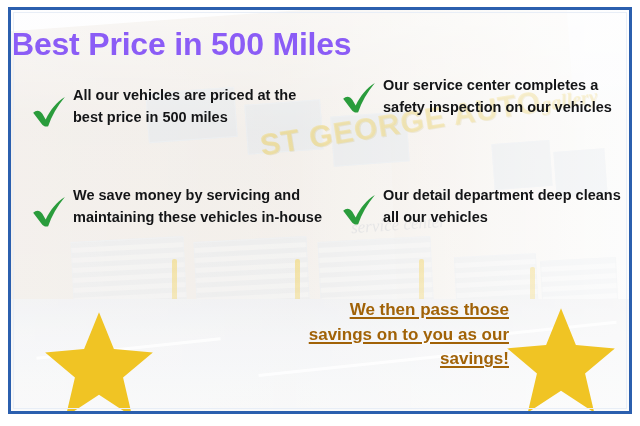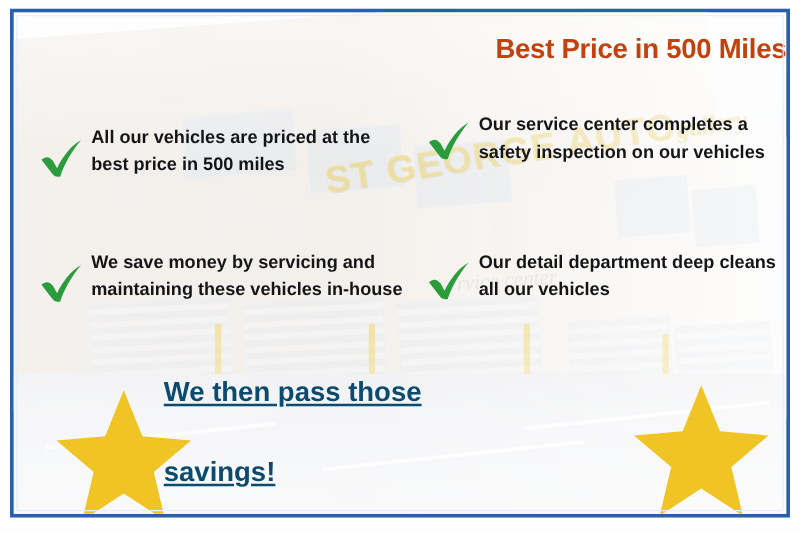--- a/index.html
+++ b/index.html
@@ -164,34 +164,33 @@
     position: absolute;
     inset: 0;
     z-index: 5;
   }
 
   .headline {
     position: absolute;
     left: 0;
     right: 0;
     top: 16px;
-    text-align: right;
-    font-size: 22px;
+    text-align: left;
+    font-size: 32px;
     font-weight: bold;
-    color: #c2410c;
+    color: #8b5cf6;
     letter-spacing: -0.2px;
   }
 
   .bullets {
     position: absolute;
     left: 0;
     right: 0;
     top: 62px;
     height: 190px;
-    margin-top: 15px;
   }
   .bullet {
     position: absolute;
     display: flex;
     align-items: flex-start;
   }
   .bullet .check {
     flex: 0 0 auto;
     width: 40px;
     height: 40px;
@@ -210,25 +209,25 @@
   .b3 { left: 18px;  top: 112px; width: 300px; }
   .b4 { left: 328px; top: 112px; width: 300px; }
 
   .b2 .check, .b4 .check { margin-top: 6px; }
 
   .tagline {
     position: absolute;
     left: 120px;
     right: 120px;
     top: 288px;
-    text-align: left;
-    font-size: 22px;
+    text-align: right;
+    font-size: 17px;
     font-weight: bold;
     line-height: 1.45;
-    color: #0c4a6e;
+    color: #a16207;
   }
   .tagline span {
     text-decoration: underline;
     text-decoration-thickness: 2px;
     text-underline-offset: 2px;
   }
 
   .star {
     position: absolute;
     width: 116px;
@@ -318,21 +317,21 @@
               <path d="M5 25 C9 21 13 22 16 26 L20 33 C26 21 33 12 43 6 C34 17 27 29 23 41 C20 42 17 41 15 38 Z" fill="#2a9c3c"></path>
             </svg>
           </span>
           <span class="btext">We save money by servicing and maintaining these vehicles in-house</span>
         </div>
 
       </div>
 
       <div class="tagline">
         <span>We then pass those</span><br>
-        <br>
+        <span>savings on to you as our</span><br>
         <span>savings!</span>
       </div>
 
       <div class="star star-left">
         <svg viewBox="0 0 100 96" width="116" height="110" aria-hidden="true">
           <path d="M50 2 L63 34 L97 37 L71 59 L79 93 L50 74 L21 93 L29 59 L3 37 L37 34 Z" fill="#f0c424"></path>
         </svg>
       </div>
 
       <div class="star star-right">

